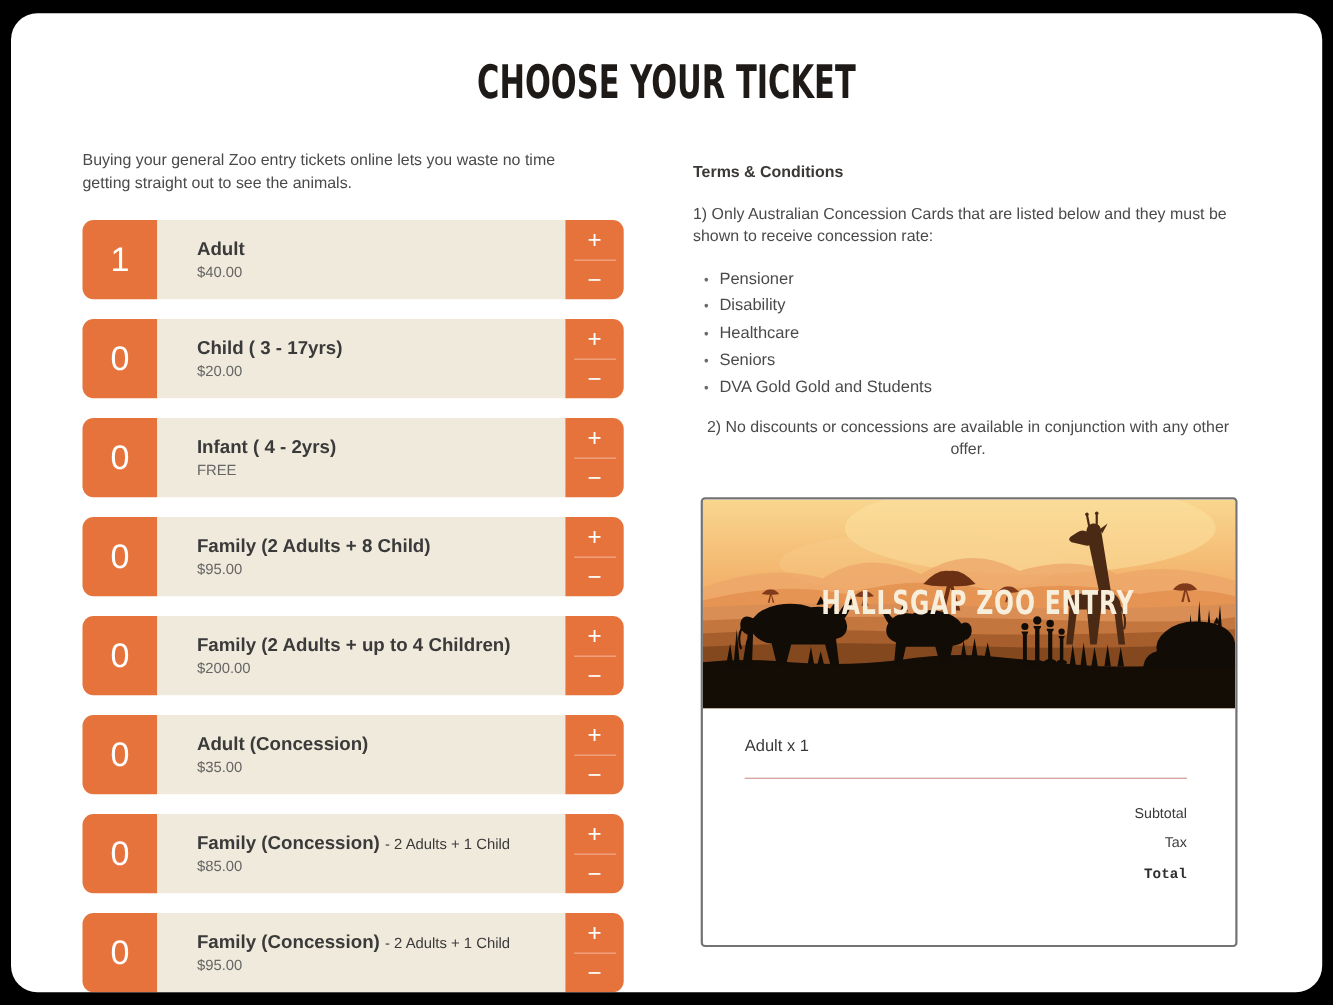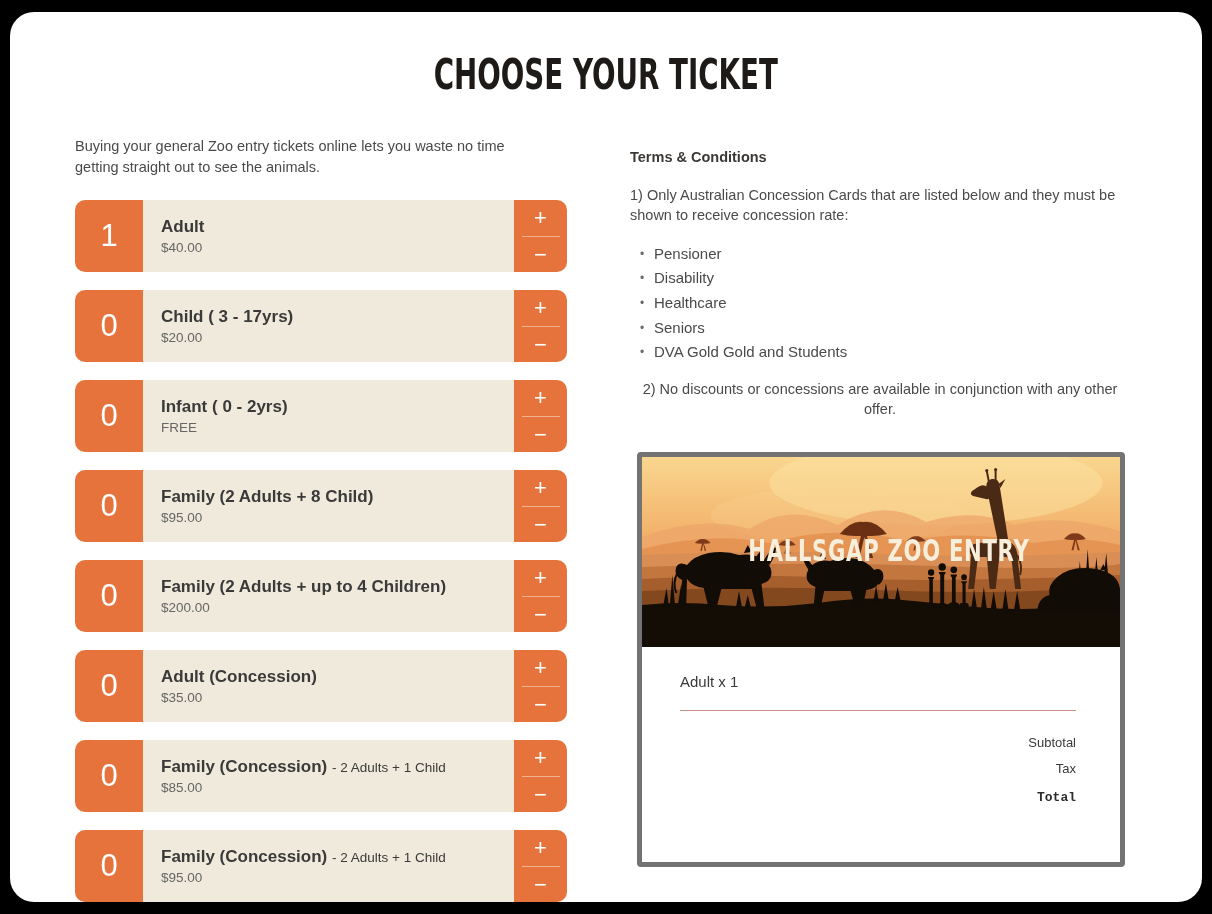--- a/index.html
+++ b/index.html
@@ -27,21 +27,21 @@
   .ticket-row{
     display:flex;height:72px;margin-bottom:18px;border-radius:10px;
   }
   .qty-box{
     width:68px;flex:0 0 68px;background:var(--accent,#E6733C);
     border-radius:10px 0 0 10px;color:#fff;font-size:31px;font-weight:400;
     display:flex;align-items:center;justify-content:center;
   }
   .ticket-info{
     flex:1;background:var(--cream,#F0EADC);display:flex;flex-direction:column;
-    justify-content:center;padding-left:18px;min-width:0;
+    justify-content:center;padding-left:36px;min-width:0;
   }
   .ticket-title{font-size:17px;font-weight:700;color:#3a3a3a;line-height:1.15;}
   .ticket-suffix{font-size:13.5px;font-weight:400;color:#3a3a3a;}
   .ticket-price{font-size:13.5px;color:#666;margin-top:4px;}
   .stepper{
     width:53px;flex:0 0 53px;background:var(--accent,#E6733C);
     border-radius:0 10px 10px 0;display:flex;flex-direction:column;
     align-items:center;justify-content:center;
   }
   .stepper button{
@@ -57,21 +57,21 @@
   ul.tc-list{list-style:none;margin:0 0 16px 0;padding:0 0 0 10px;}
   ul.tc-list li{
     font-size:15px;color:#4a4a4a;line-height:1.38;padding-left:14px;position:relative;
     margin-bottom:4px;
   }
   ul.tc-list li::before{
     content:"•";position:absolute;left:0;top:0;color:#6a6a6a;font-size:12px;line-height:1.7;
   }
   
   .order-card{
-    width:488px;margin-left:7px;background:#fff;border:5px solid #737373;
+    width:488px;margin-left:7px;background:#fff;border:2px solid #737373;
     border-radius:4px;overflow:hidden;box-sizing:border-box;
   }
   .banner{display:block;width:100%;height:190px;}
   .order-body{padding:26px 44px 46px 38px;}
   .line-item{font-size:15px;color:#3a3a3a;margin-bottom:20px;}
   .order-sep{border:none;border-top:1px solid var(--rose,#CE9189);margin:0 0 24px 0;}
   .sum-row{font-size:13px;color:#3a3a3a;margin-bottom:11px;text-align:right;}
   .sum-row.total{font-weight:700;margin-top:14px;color:#2d2d2d;font-family:Liberation Mono, monospace;}
 </style>
 </head>
@@ -112,21 +112,21 @@
         <button class="plus">+</button>
         <div class="sep"></div>
         <button class="minus">−</button>
       </div>
     </div>
         <div class="ticket-row">
       <div class="qty-box">
         <span class="qty">0</span>
       </div>
       <div class="ticket-info">
-        <div class="ticket-title"><span class="t-title">Infant ( 0 - 2yrs)</span> </div>
+        <div class="ticket-title"><span class="t-title">Infant ( 4 - 2yrs)</span> </div>
         <div class="ticket-price t-price">FREE</div>
       </div>
       <div class="stepper">
         <button class="plus">+</button>
         <div class="sep"></div>
         <button class="minus">−</button>
       </div>
     </div>
         <div class="ticket-row">
       <div class="qty-box">

